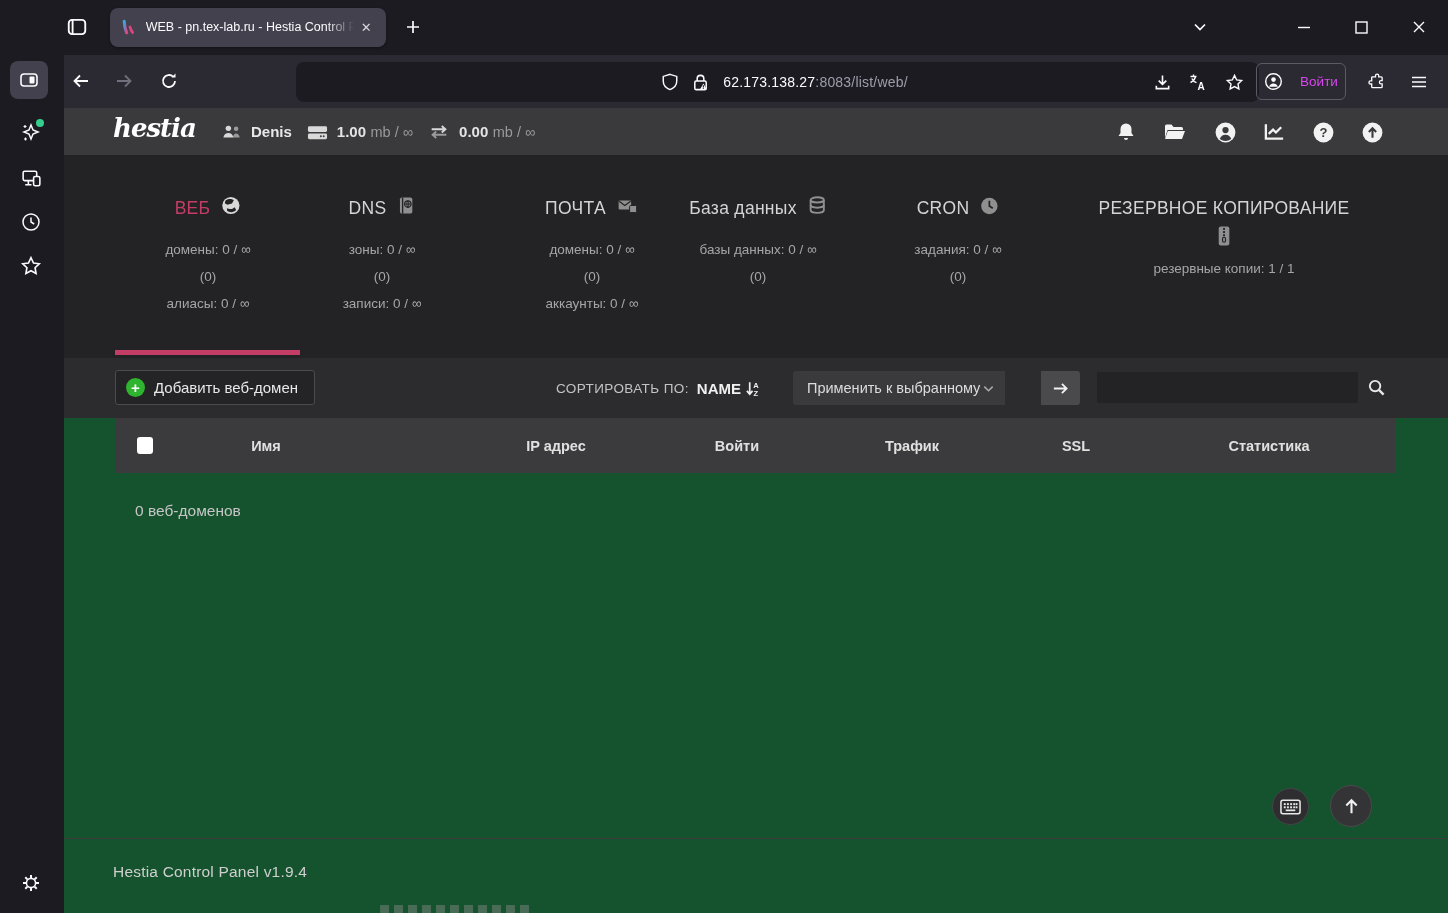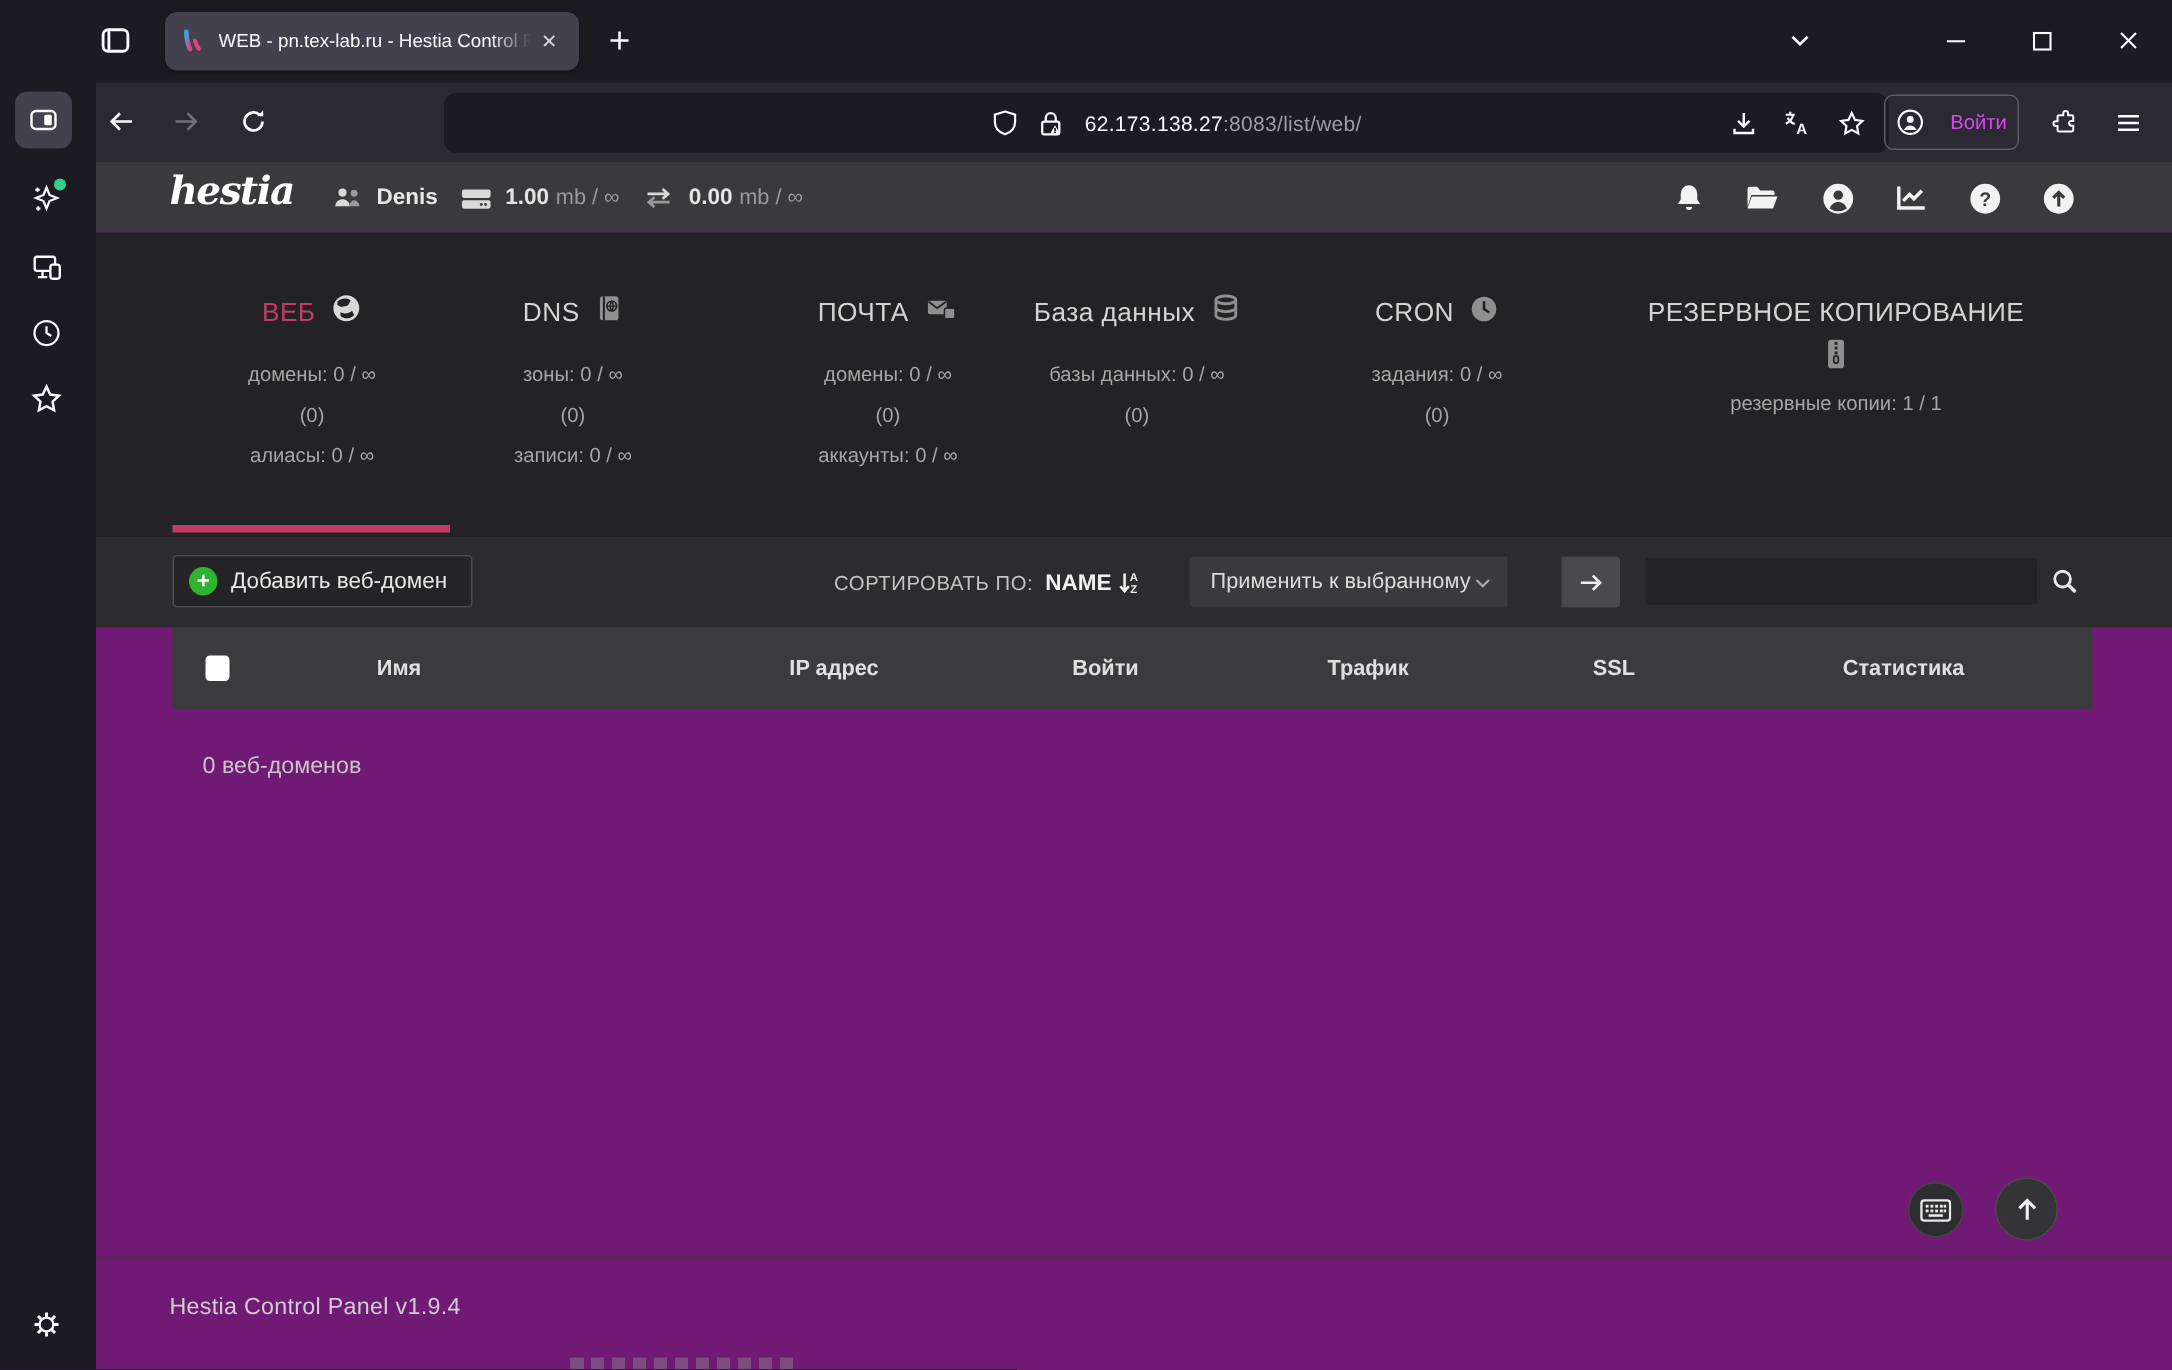--- a/index.html
+++ b/index.html
@@ -39,21 +39,21 @@
 
   
   .sidebar { position:absolute; left:0; top:55px; width:64px; height:858px; background:#1c1b22; }
   .sb-toggle { position:absolute; left:10px; top:6px; width:38px; height:38px; background:#42414d;
     border-radius:8px; display:flex; align-items:center; justify-content:center; }
   .sb-icon { position:absolute; left:15px; width:32px; height:32px; border-radius:6px;
     display:flex; align-items:center; justify-content:center; }
   .sb-dot { position:absolute; right:3px; top:2px; width:8px; height:8px; border-radius:50%; background:#35cf8d; }
 
   
-  .content { position:absolute; left:64px; top:108px; width:1384px; height:805px; background:#701a75; }
+  .content { position:absolute; left:64px; top:108px; width:1384px; height:805px; background:#14532d; }
 
   .h-header { position:absolute; left:0; top:0; width:1384px; height:47px; background:#3a393b;
     display:flex; align-items:center; }
   .h-logo { position:absolute; left:49px; top:5px; color:#fff; font-family:"DejaVu Serif", serif;
     font-style:italic; font-weight:bold; font-size:26px; letter-spacing:-1px; }
   .h-userstats { position:absolute; left:158px; top:0; height:47px; display:flex; align-items:center; gap:9px; }
   .h-userstats .name { color:#e8e8e8; font-weight:bold; font-size:15px; }
   .h-userstats .val { color:#e4e4e4; font-weight:bold; font-size:15px; }
   .h-userstats .unit { color:#9a9a9a; font-size:14.5px; }
   .h-hicon { position:absolute; top:12px; width:24px; height:24px; display:flex; align-items:center; justify-content:center; }

